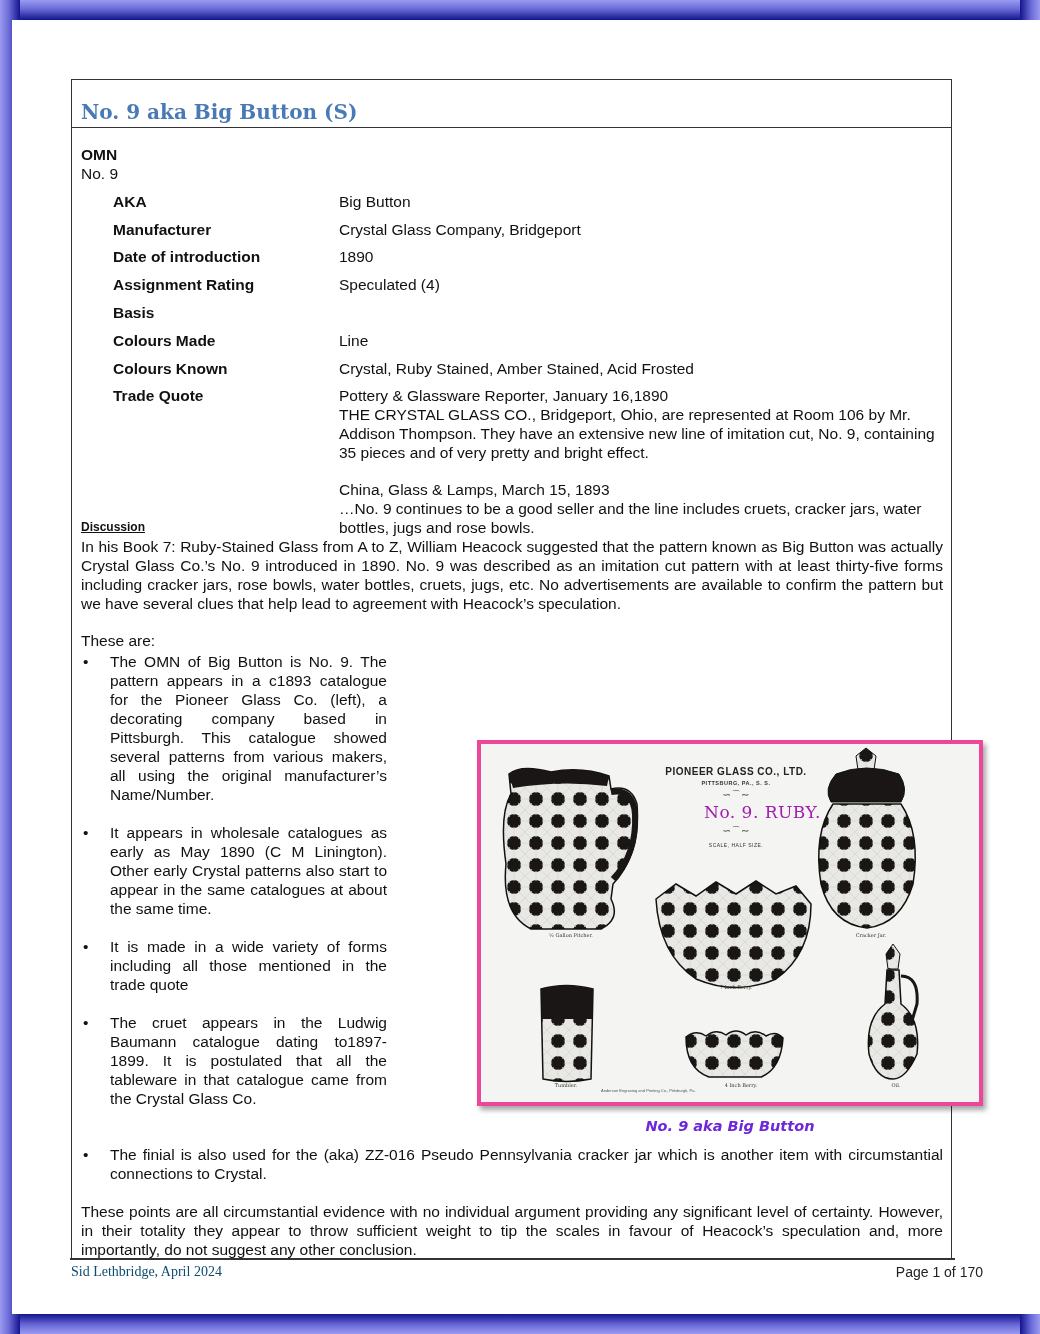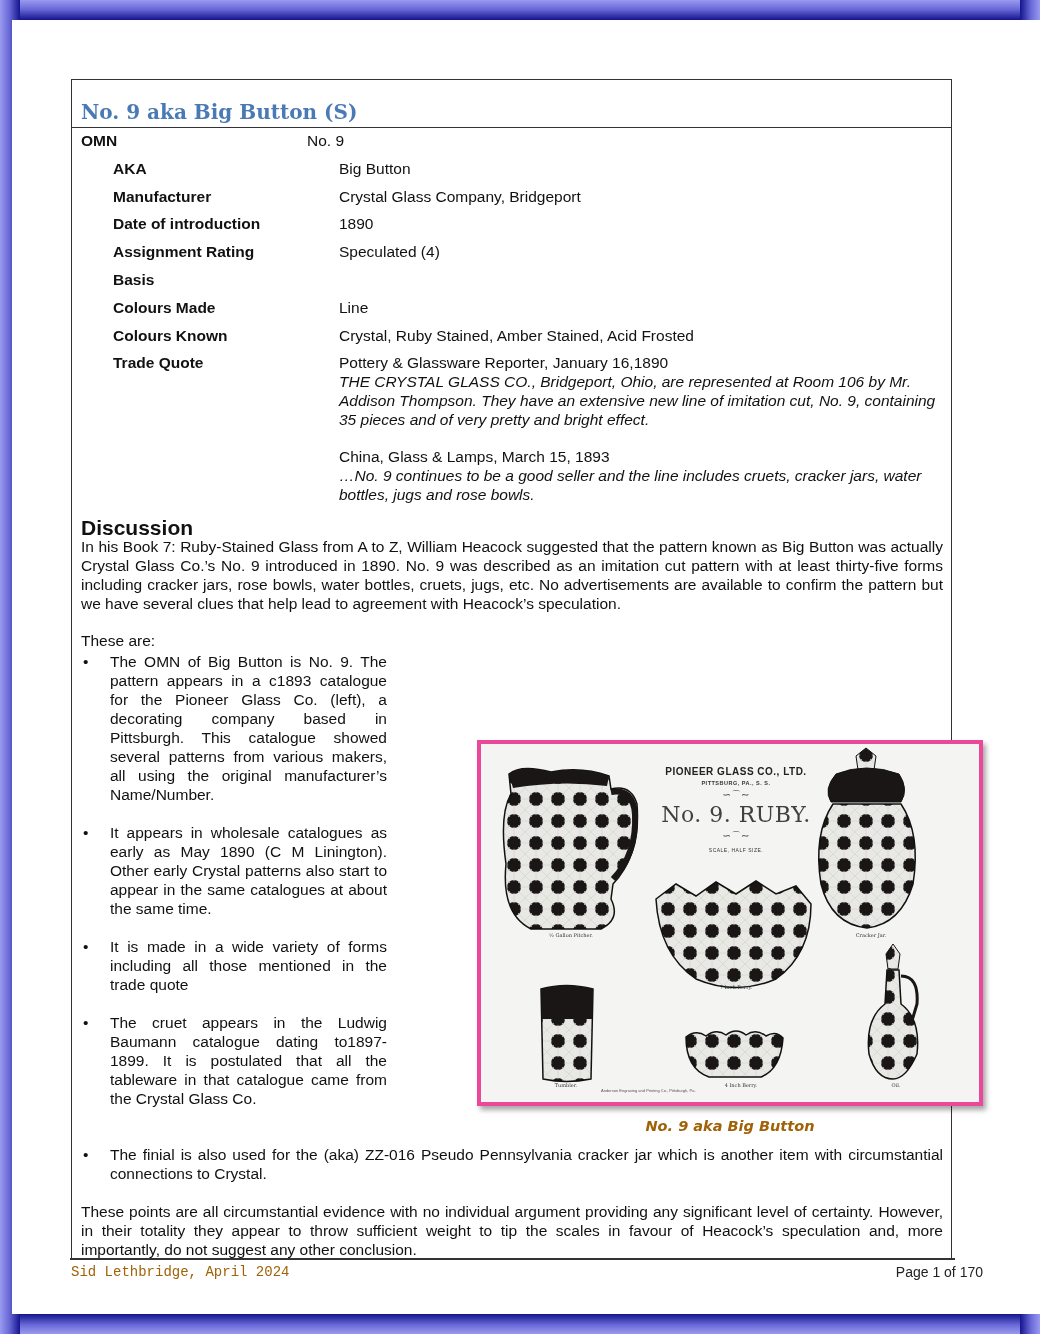--- a/index.html
+++ b/index.html
@@ -37,32 +37,32 @@
       position: absolute; left: 9px; bottom: 3px;
       font-family: "DejaVu Serif", serif; font-weight: bold;
       font-size: 20px; color: #4a7ab5; letter-spacing: 0px;
     }
 
     .props { position: absolute; left: 9px; top: 49px; width: 860px; }
     .prop-row { display: flex; font-size: 15.5px; line-height: 19px; }
     .prop-row + .prop-row { margin-top: 8.8px; margin-left: 32px; }
     .prop-label { width: 226px; font-weight: bold; flex-shrink: 0; }
     .prop-value { flex: 1; }
-    .prop-row.first { margin-top: 2px; }
+    .prop-row.first { margin-top: 16px; flex-direction: column; }
 
     .quote-block { font-size: 15.5px; line-height: 19px; }
     .quote-block .src { font-style: normal; }
-    .quote-block .txt { font-style: italic; }
+    .quote-block .txt { }
     .quote-gap { height: 18px; }
 
     .discussion {
       position: absolute; left: 9px; top: 438px; width: 862px;
       font-size: 15.5px; line-height: 19px; text-align: justify;
     }
-    .discussion h3 { font-size: 21px; font-weight: bold; line-height: 19px; }
+    .discussion h3 { font-size: 12px; font-weight: bold; line-height: 19px; text-decoration: underline; }
     .these-are { margin-top: 18px; }
 
     .bullets-left {
       position: absolute; left: 9px; top: 572px; width: 306px;
       font-size: 15.5px; line-height: 19px;
     }
     .bullet { display: flex; }
     .bullet + .bullet { margin-top: 19px; }
     .bullet-dot { width: 29px; flex-shrink: 0; padding-left: 2px; }
     .bullet-text { flex: 1; text-align: justify; }
@@ -79,36 +79,36 @@
     
     .figure {
       position: absolute; left: 405px; top: 660px; width: 506px; height: 366px;
       border: 4px solid #ec4899; background: #f4f4f2;
       box-shadow: 3px 4px 5px rgba(0,0,0,0.35);
       overflow: hidden;
     }
     .fig-caption {
       position: absolute; left: 405px; top: 1038px; width: 506px; text-align: center;
       font-family: "DejaVu Sans", sans-serif; font-style: italic; font-weight: bold;
-      font-size: 14.5px; color: #a16207;
+      font-size: 14.5px; color: #6d28d9;
     }
     .cat-head { position: absolute; left: 170px; top: 22px; width: 170px; text-align: center; }
     .cat-co { font-size: 10px; font-weight: bold; letter-spacing: 0.5px; color: #222; }
     .cat-city { font-size: 5.5px; font-weight: bold; color: #333; margin-top: 3px; letter-spacing: 0.5px; }
     .cat-orn { font-size: 10px; color: #333; margin-top: 2px; }
-    .cat-title { font-family: "DejaVu Serif", serif; font-size: 22px; color: #404040; letter-spacing: 0.5px; }
+    .cat-title { font-family: "DejaVu Serif", serif; font-size: 17px; color: #a21caf; letter-spacing: 0.5px; text-align: right; }
     .cat-scale { font-size: 5px; color: #333; margin-top: 4px; letter-spacing: 0.5px; }
     .piece-label {
       position: absolute; font-size: 5px; color: #333; text-align: center; font-family: "DejaVu Serif", serif;
     }
     .cat-credit { position: absolute; left: 120px; top: 344px; font-size: 4px; color: #555; }
 
     
     .footer-rule { position: absolute; left: 58px; top: 1238px; width: 885px; height: 1.5px; background: #333; }
-    .footer-left { position: absolute; left: 59px; top: 1244px; font-size: 14px; color: #a16207; font-family: Liberation Mono, monospace; }
+    .footer-left { position: absolute; left: 59px; top: 1244px; font-size: 14px; color: #0c4a6e; font-family: Liberation Serif, serif; }
     .footer-right { position: absolute; right: 57px; top: 1244px; font-size: 14px; color: #222; font-family: "Liberation Sans", sans-serif; }
   </style>
 </head>
 <body>
 
 <div class="frame">
   <div class="bevel-top"></div>
   <div class="bevel-bottom"></div>
   <div class="bevel-left"></div>
   <div class="bevel-right"></div>

